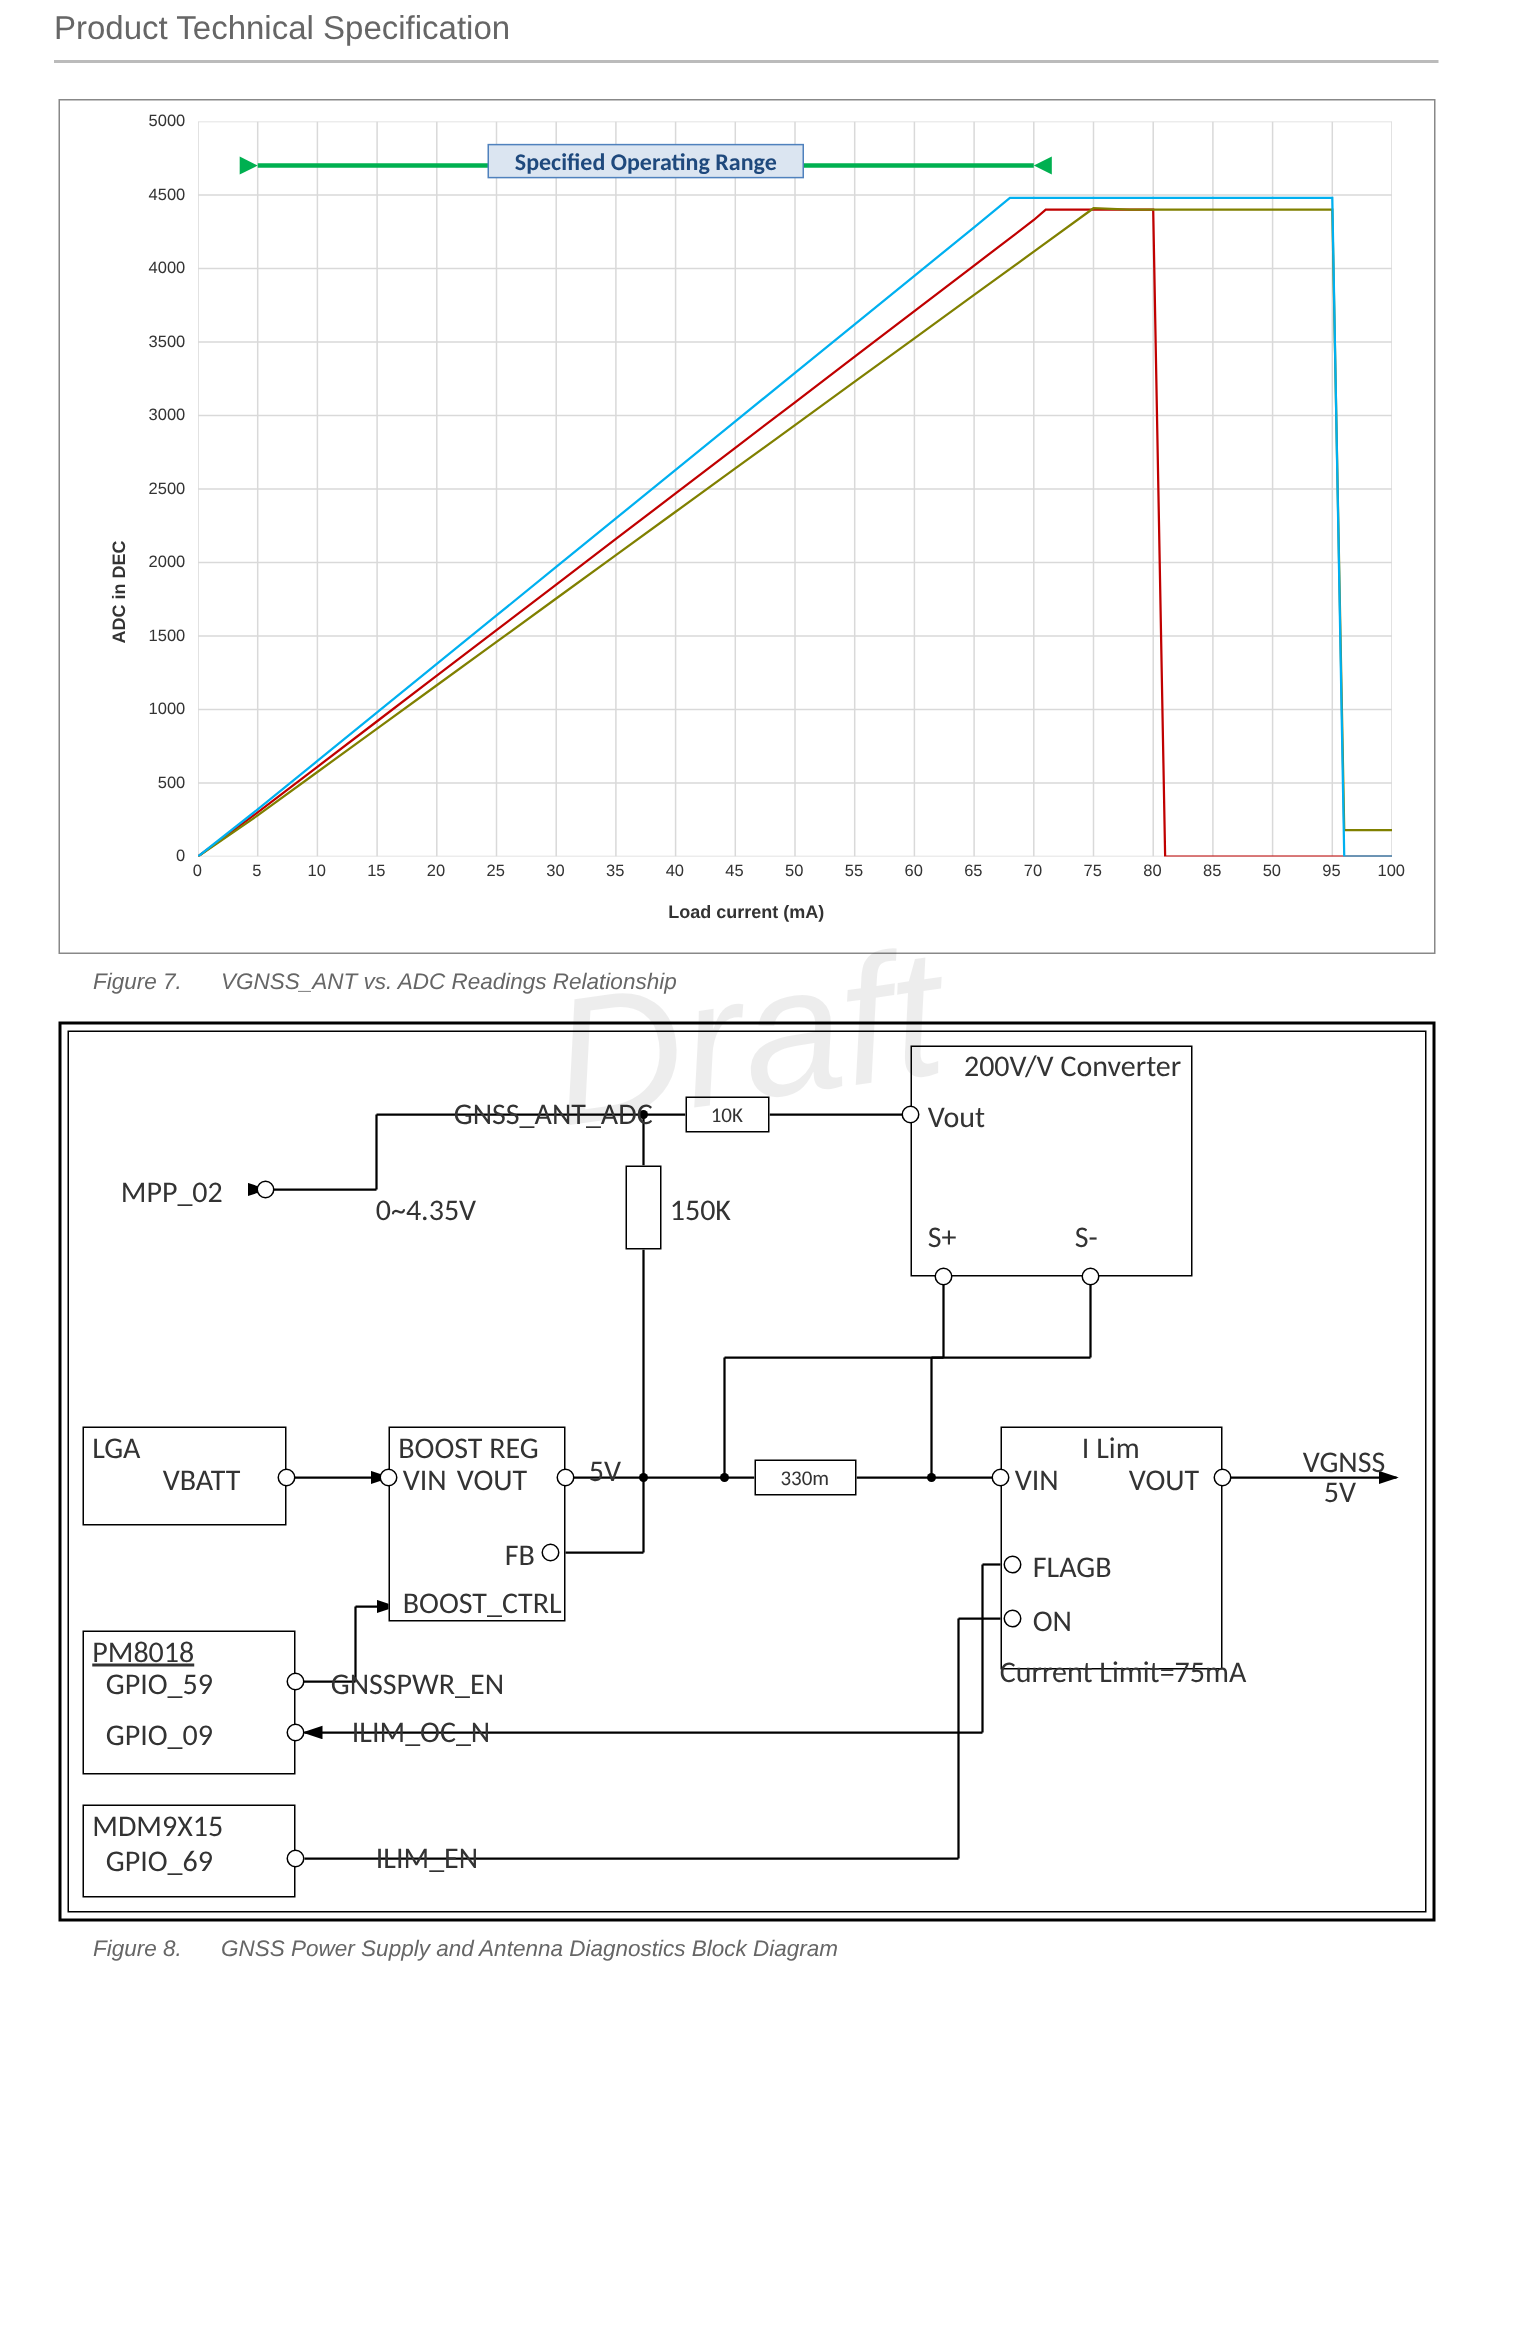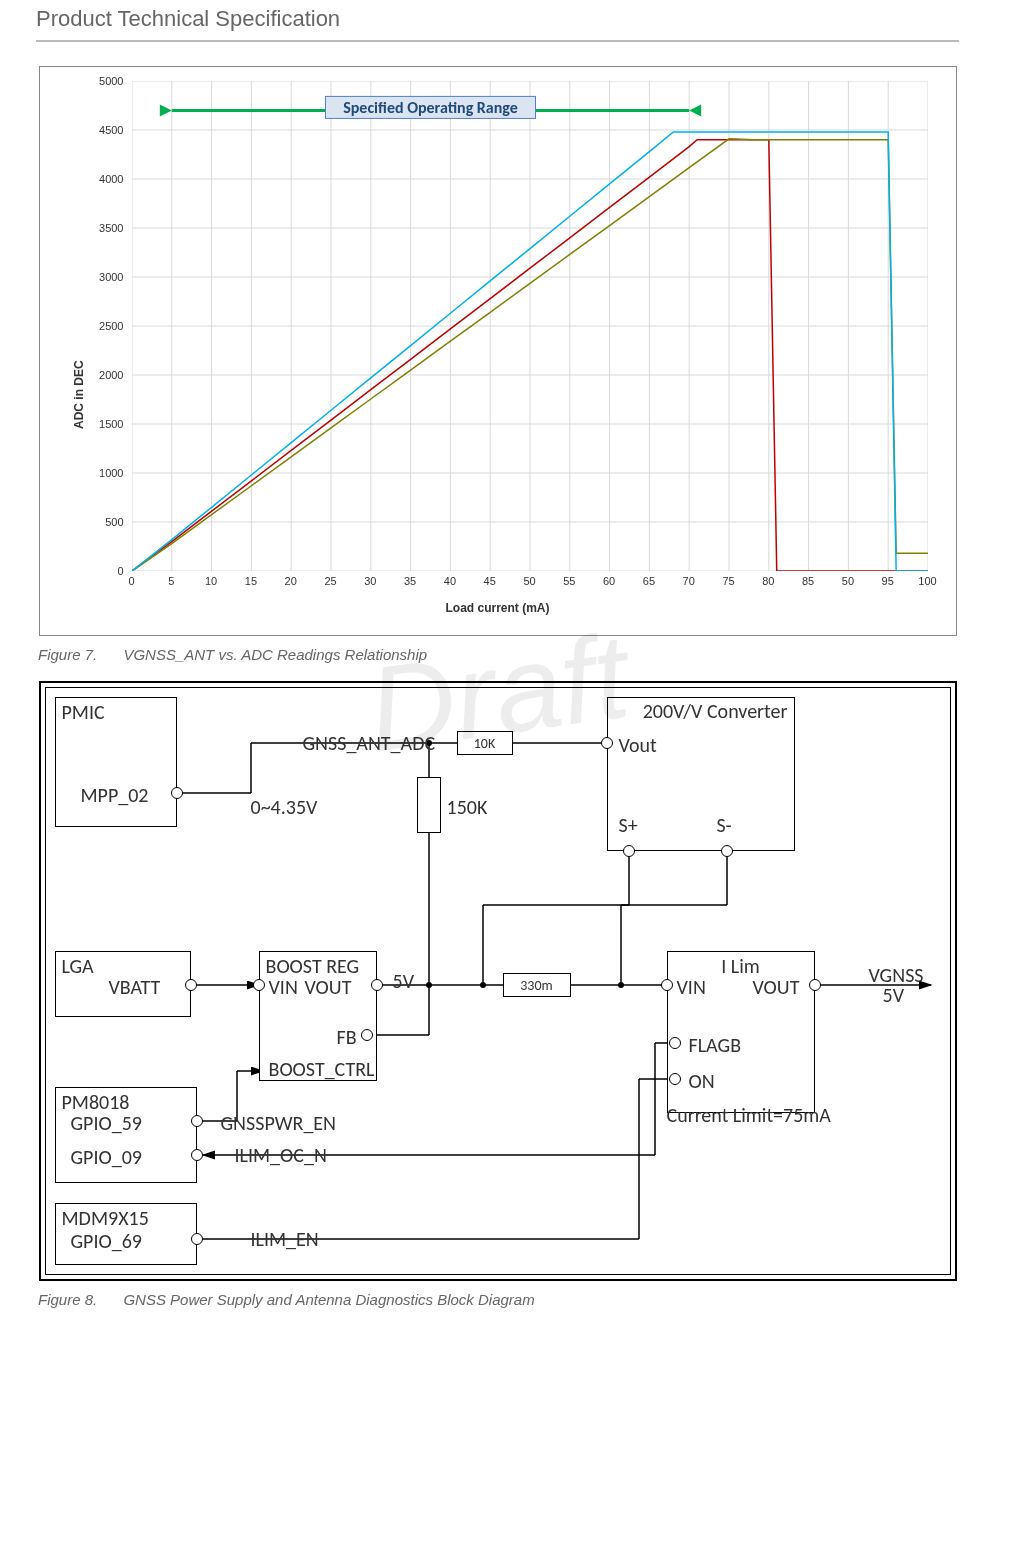--- a/index.html
+++ b/index.html
@@ -109,21 +109,21 @@
     font-size: 11px;
     color: #333;
     transform: translateX(-50%);
   }
   .figure-caption {
     font-style: italic;
     color: #666;
     font-size: 15px;
     margin: 10px 0 18px 2px;
   }
-  .figure-caption .figno { margin-right: 22px; }
+  .figure-caption .figno { margin-right: 22px; margin-left: 24px; }
 
   
   .block-diagram {
     width: 918px;
     height: 600px;
     margin: 0 auto;
     position: relative;
     border: 2px solid #000;
     box-sizing: border-box;
     background: #fff;
@@ -359,23 +359,20 @@
       <line class="wire" x1="598" y1="556" x2="162" y2="556"></line>
 
       <line class="wire" x1="156" y1="438" x2="196" y2="438"></line>
       <line class="wire" x1="196" y1="438" x2="196" y2="388"></line>
       <line class="wire" x1="196" y1="388" x2="222" y2="388" marker-end="url(#arr)"></line>
 
       <line class="wire" x1="326" y1="352" x2="388" y2="352"></line>
       <line class="wire" x1="388" y1="352" x2="388" y2="302"></line>
     </svg>
 
-    <div class="blk" style="left:14px; top:14px; width:122px; height:130px;">
-      <div class="title">PMIC</div>
-    </div>
     <div class="pinlabel" style="left:40px; top:100px;">MPP_02</div>
     <div class="pindot" style="left:136px; top:110px;"></div>
     <div class="pinlabel" style="left:210px; top:112px;">0~4.35V</div>
     <div class="pinlabel" style="left:262px; top:48px;">GNSS_ANT_ADC</div>
 
     <div class="blk" style="left:566px; top:14px; width:188px; height:154px;">
       <div class="title right" style="line-height:22px;">
         <span>200V/V Converter</span>
       </div>
     </div>
@@ -419,21 +416,21 @@
     <div class="pinlabel" style="left:712px; top:292px;">VOUT</div>
     <div class="pindot" style="left:774px; top:302px;"></div>
     <div class="pinlabel" style="left:828px; top:280px;">VGNSS</div>
     <div class="pinlabel" style="left:842px; top:300px;">5V</div>
     <div class="pindot" style="left:634px; top:360px;"></div>
     <div class="pinlabel" style="left:648px; top:350px;">FLAGB</div>
     <div class="pindot" style="left:634px; top:396px;"></div>
     <div class="pinlabel" style="left:648px; top:386px;">ON</div>
     <div class="pinlabel" style="left:626px; top:420px;">Current Limit=75mA</div>
 
-    <div class="blk" style="left:14px; top:404px; width:142px; height:96px;">
+    <div class="blk" style="left:14px; top:404px; width:142px; height:96px;text-decoration:underline;">
       <div class="title">PM8018</div>
     </div>
     <div class="pinlabel" style="left:30px; top:428px;text-align:center;">GPIO_59</div>
     <div class="pindot" style="left:156px; top:438px;"></div>
     <div class="pinlabel" style="left:180px; top:428px;">GNSSPWR_EN</div>
     <div class="pinlabel" style="left:30px; top:462px;">GPIO_09</div>
     <div class="pindot" style="left:156px; top:472px;"></div>
     <div class="pinlabel" style="left:194px; top:460px;">ILIM_OC_N</div>
 
     <div class="blk" style="left:14px; top:520px; width:142px; height:62px;">

